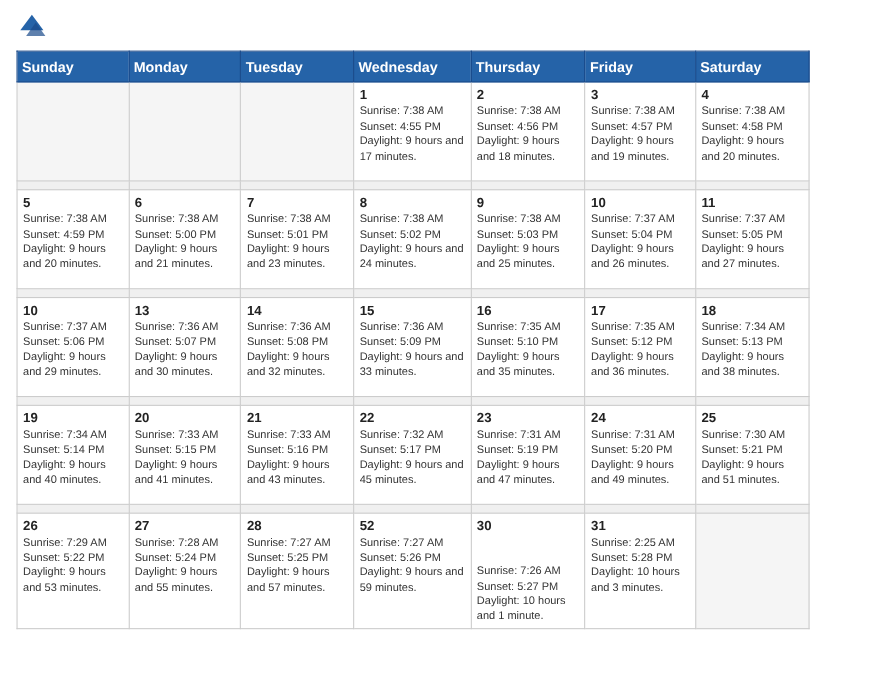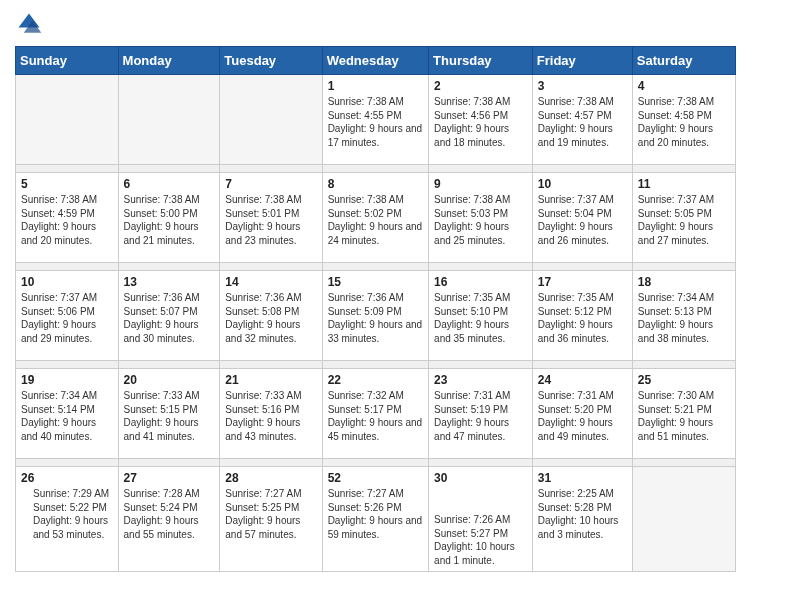--- a/index.html
+++ b/index.html
@@ -329,21 +329,21 @@
           <td></td>
           <td></td>
           <td></td>
           <td></td>
           <td></td>
           <td></td>
         </tr>
         <tr>
           <td>
             <div class="day-number">26</div>
-            <div class="day-info" style="white-space: pre-line; margin-left: 12px;">Sunrise: 7:29 AM
+            <div class="day-info" style="white-space: pre-line;">Sunrise: 7:29 AM
 Sunset: 5:22 PM
 Daylight: 9 hours and 53 minutes.</div>
           </td>
           <td>
             <div class="day-number">27</div>
             <div class="day-info" style="white-space: pre-line;">Sunrise: 7:28 AM
 Sunset: 5:24 PM
 Daylight: 9 hours and 55 minutes.</div>
           </td>
           <td>

